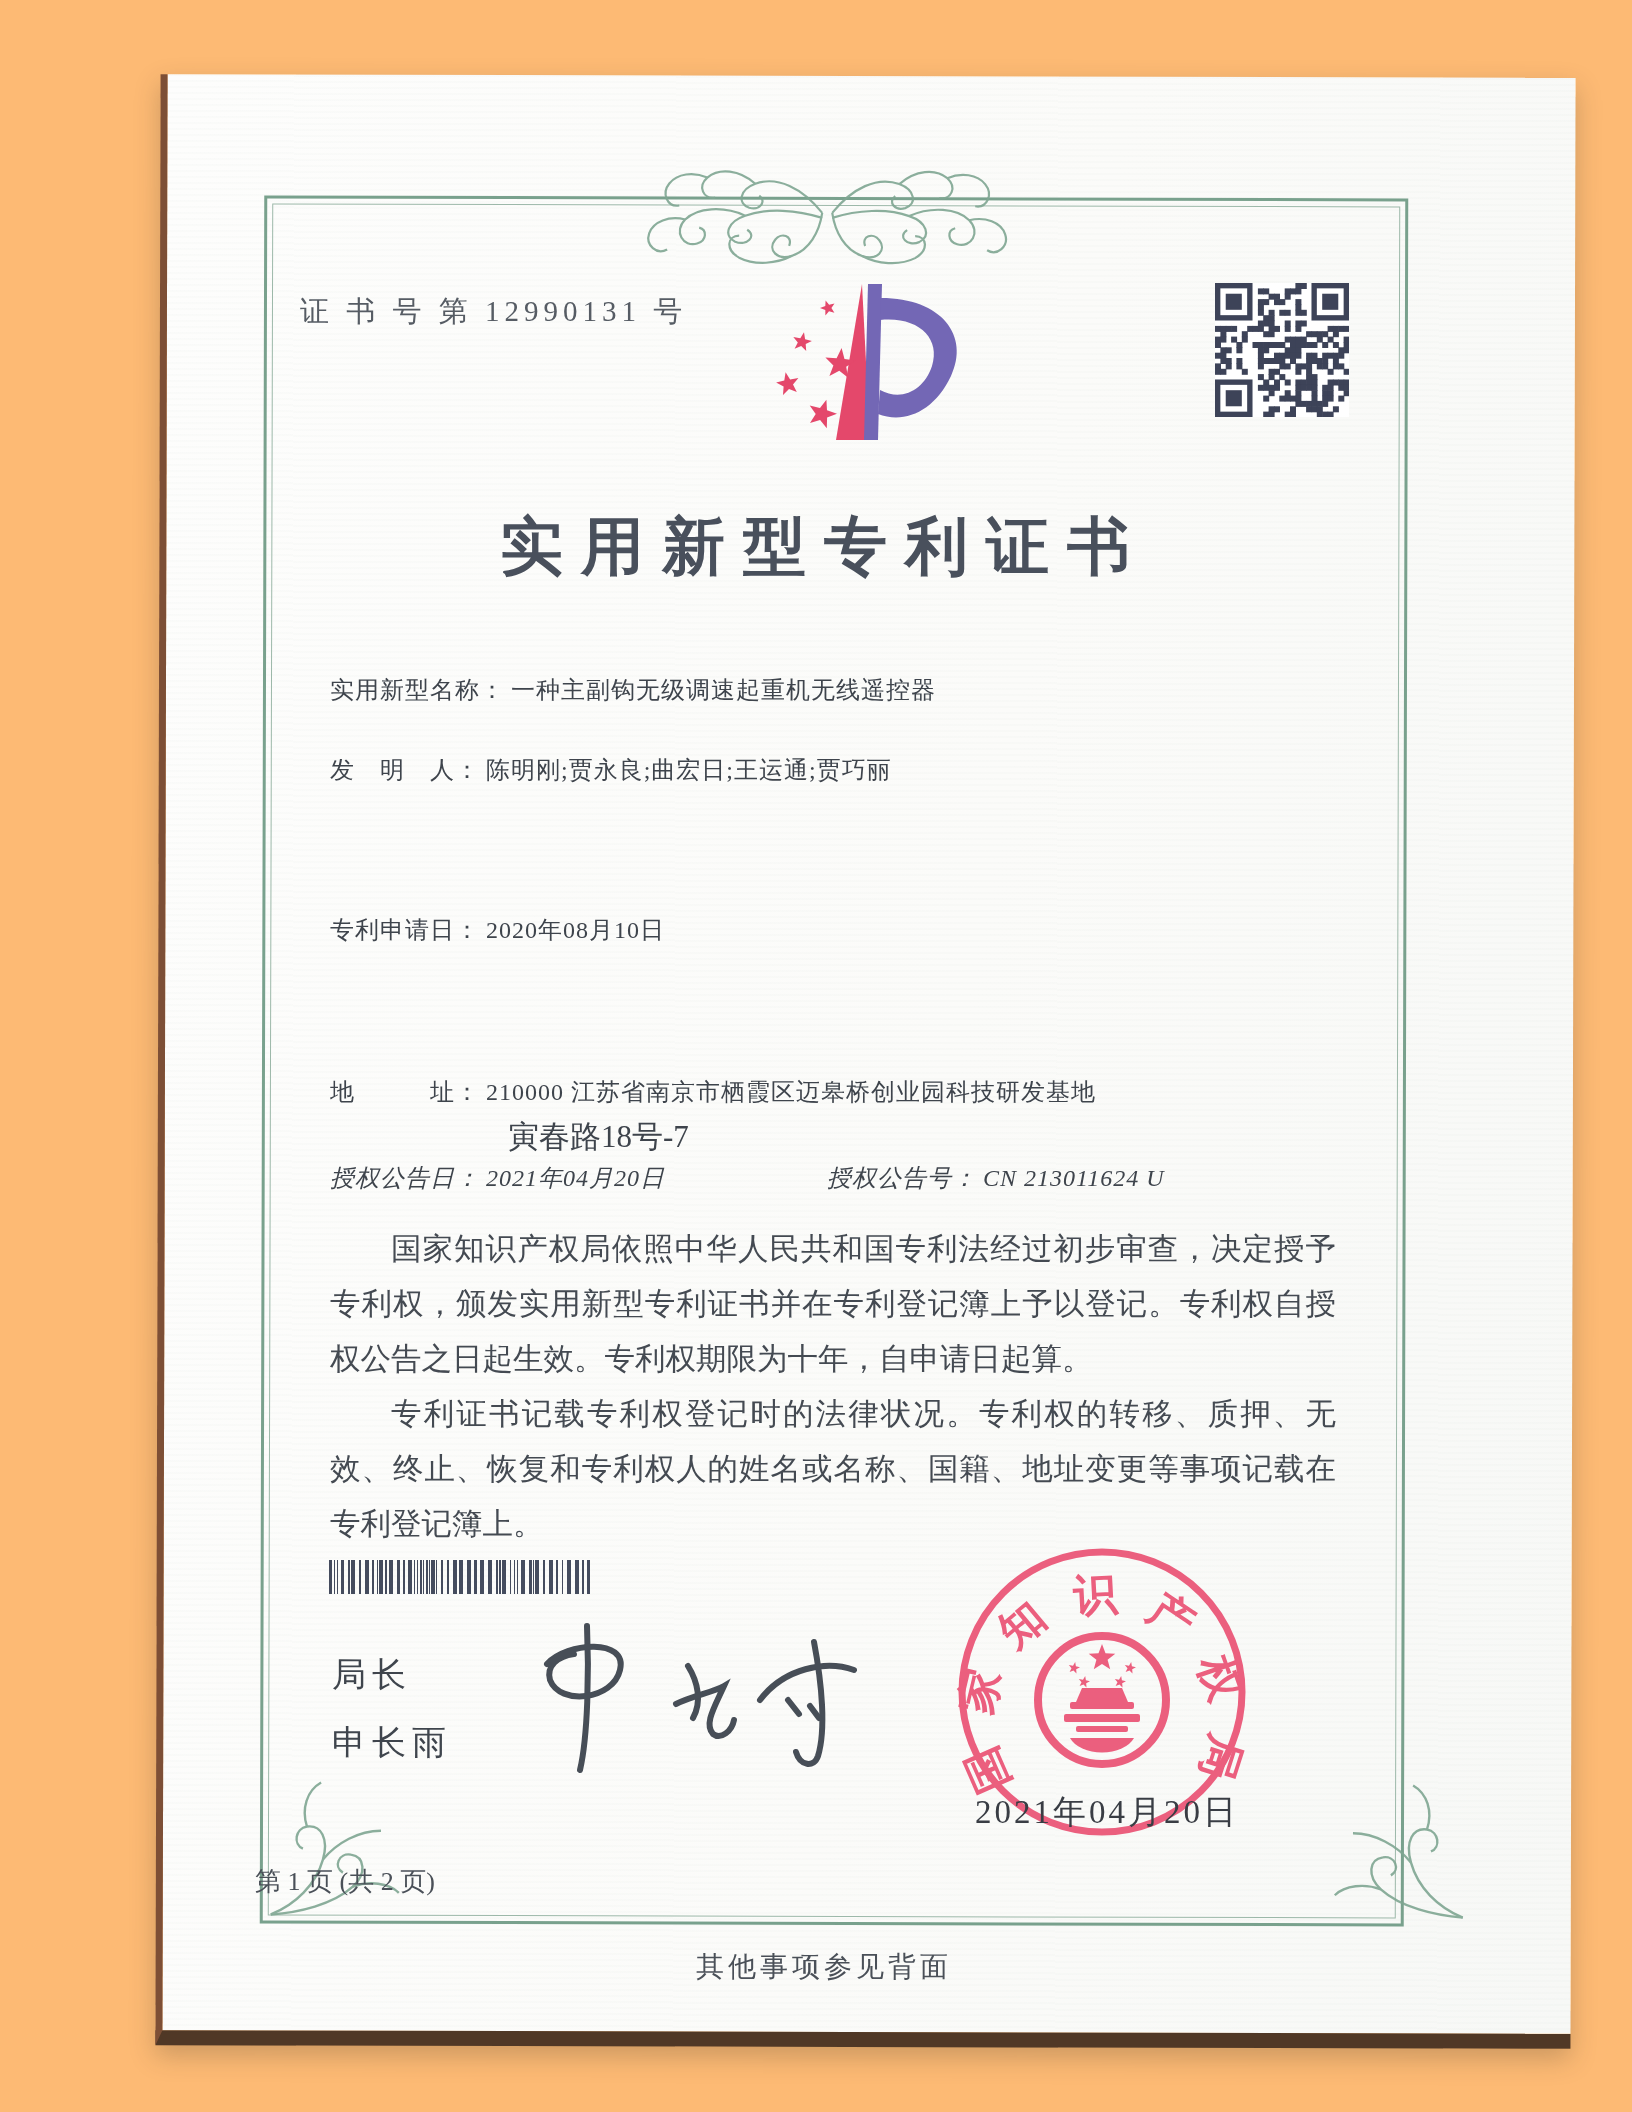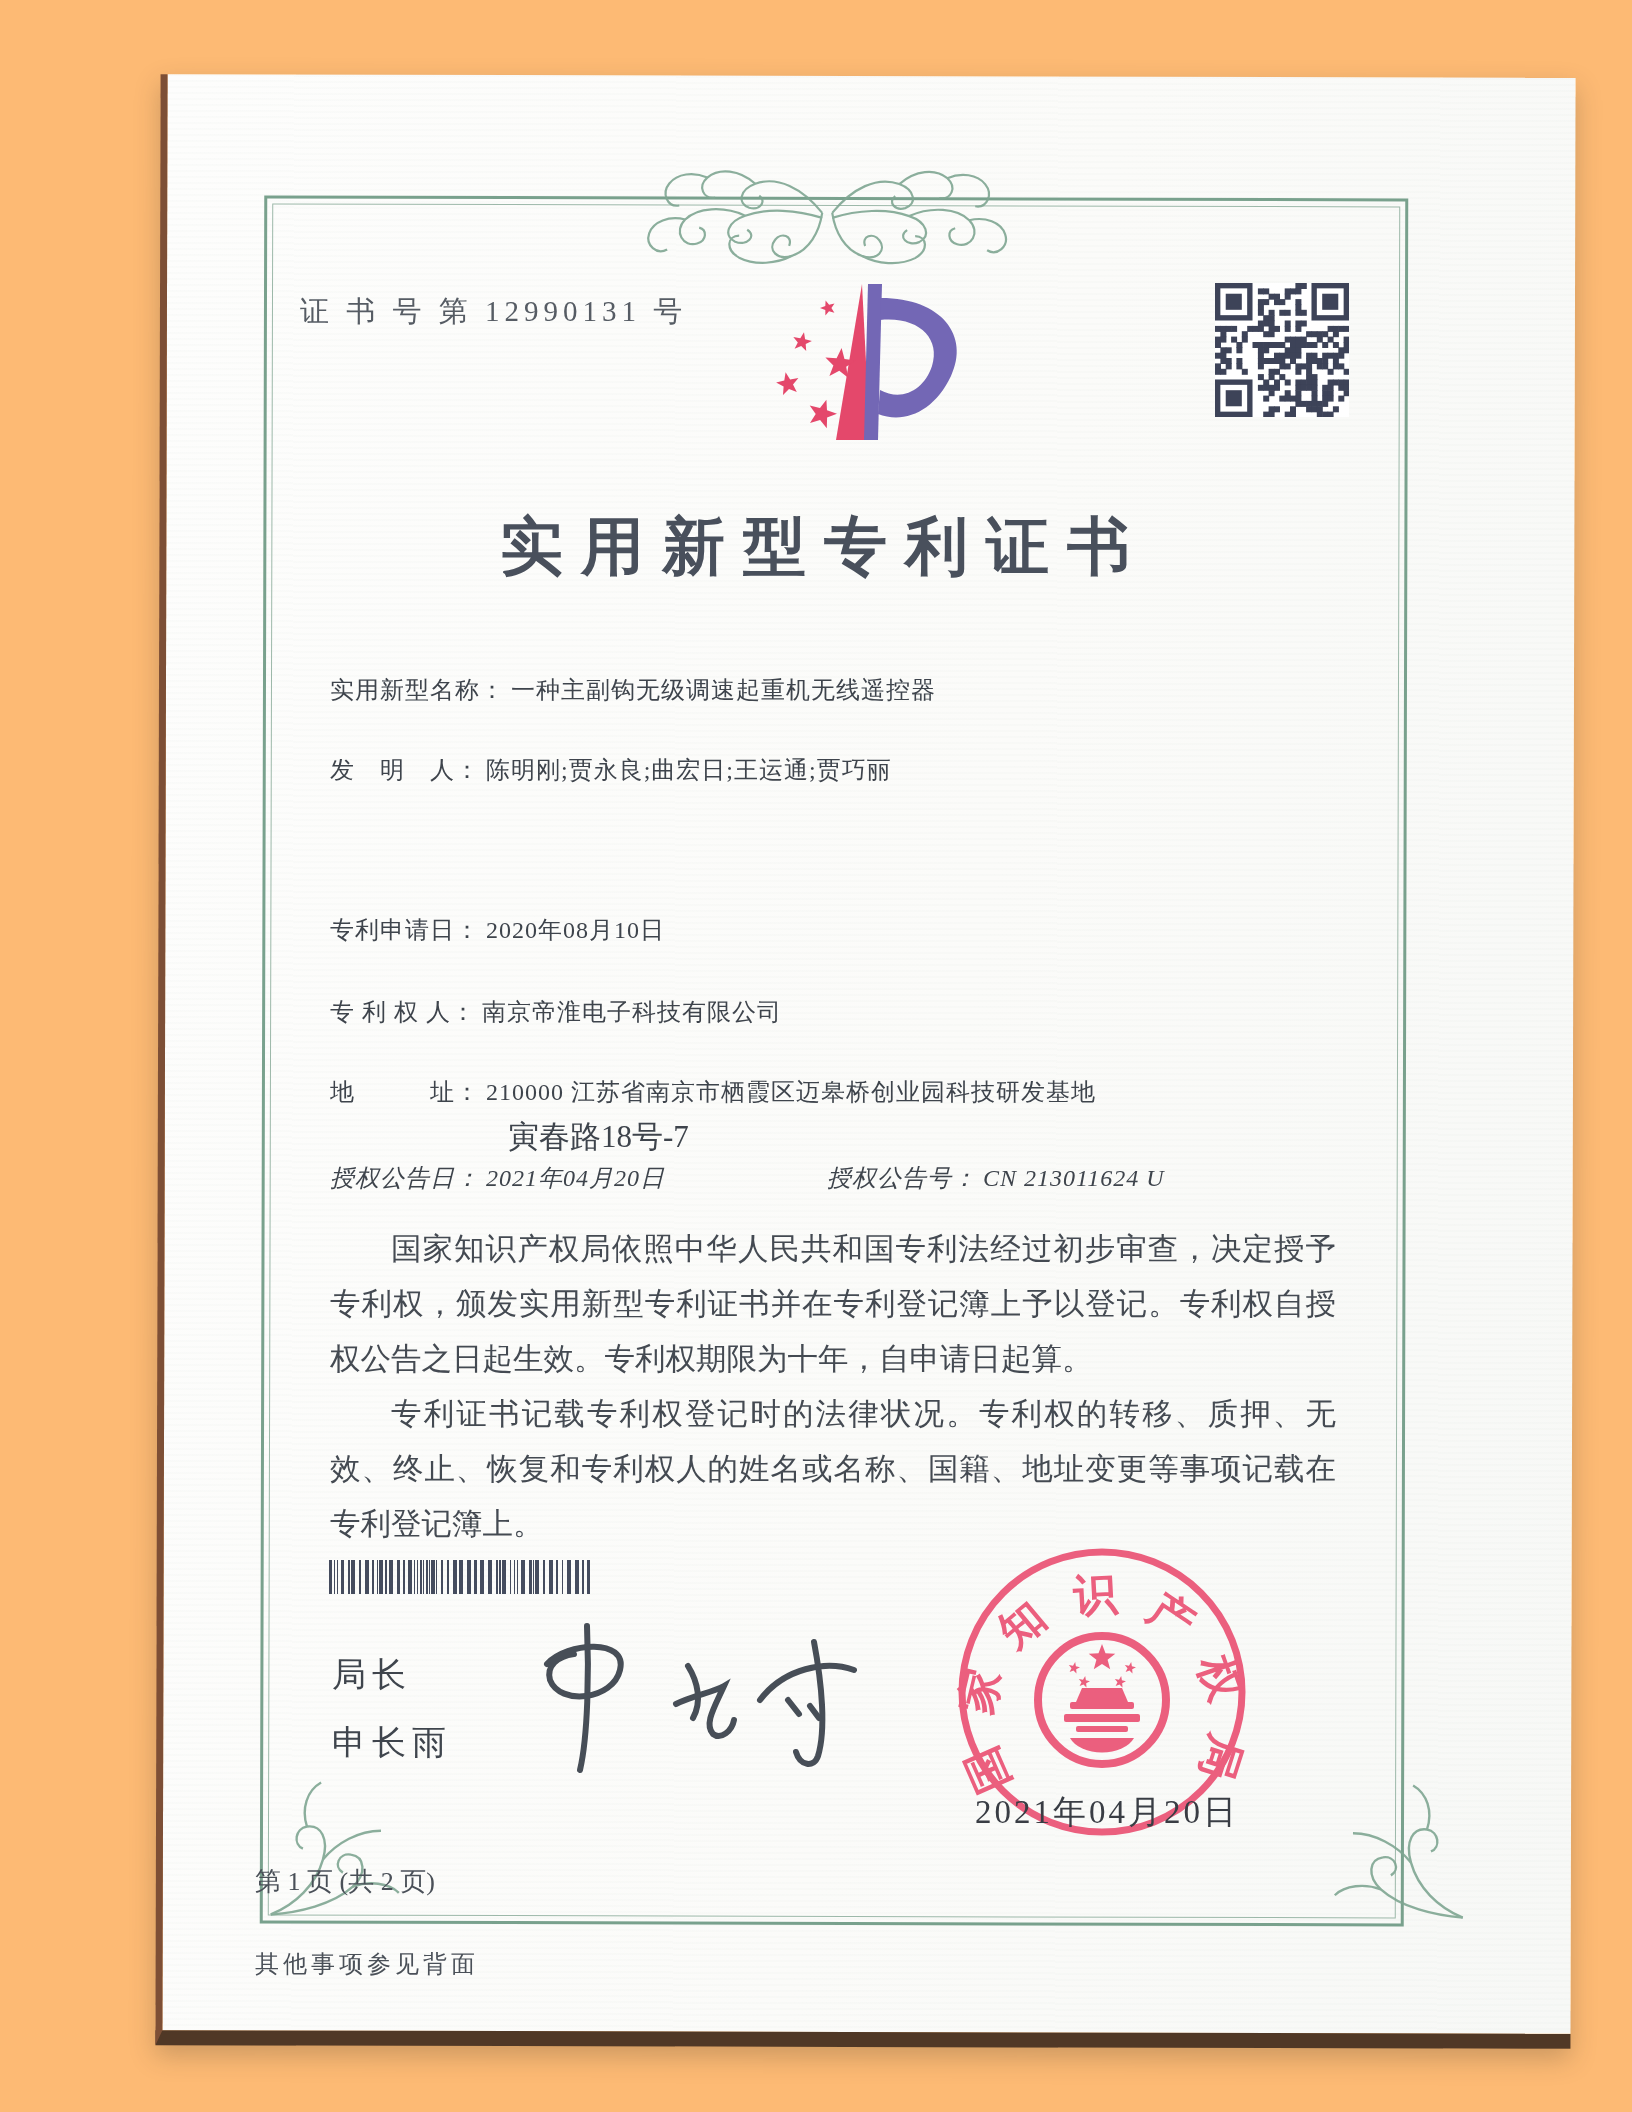--- a/index.html
+++ b/index.html
@@ -29,21 +29,21 @@
   .row .val{margin-left:6px;letter-spacing:1px;}
   .addr2{left:508px;font-size:31px;color:#3e444c;}
   .grant-right{position:absolute;left:497px;top:0;}
   .paras{left:330px;top:1222px;width:1006px;font-size:30.5px;color:#444a52;
     line-height:55px;text-align:justify;}
   .paras p{margin:0;text-indent:2em;}
   .officer{left:332px;font-size:34px;color:#3f454d;letter-spacing:6px;}
   .seal-date{left:952px;top:1790px;width:310px;text-align:center;font-size:33px;
     color:#393d44;letter-spacing:3px;}
   .page-info{left:255px;top:1864px;width:1138px;font-size:26px;color:#4a5058;}
-  .back-note{left:255px;top:1948px;width:1138px;text-align:left;font-size:24px;
+  .back-note{left:255px;top:1948px;width:1138px;text-align:center;font-size:28px;
     color:#4a5058;letter-spacing:4px;}
   svg{display:block;}
 </style>
 </head>
 <body>
 
 <div id="canvas">
 
   <div class="page">
 
@@ -327,23 +327,20 @@
 
   <div class="abs row" style="top:674px;">
     <span class="lbl">实用新型名称：</span><span class="val">一种主副钩无级调速起重机无线遥控器</span>
   </div>
   <div class="abs row" style="top:754px;">
     <span class="lbl">发　明　人：</span><span class="val">陈明刚;贾永良;曲宏日;王运通;贾巧丽</span>
   </div>
   <div class="abs row" style="top:914px;">
     <span class="lbl">专利申请日：</span><span class="val">2020年08月10日</span>
   </div>
-  <div class="abs row" style="top:996px;">
-    <span class="lbl">专 利 权 人：</span><span class="val">南京帝淮电子科技有限公司</span>
-  </div>
   <div class="abs row" style="top:1076px;">
     <span class="lbl">地　　　址：</span><span class="val">210000 江苏省南京市栖霞区迈皋桥创业园科技研发基地</span>
   </div>
   <div class="abs addr2" style="top:1116px;">寅春路18号-7</div>
   <div class="abs row" style="top:1162px;font-style:italic;">
     <span class="lbl">授权公告日：</span><span class="val">2021年04月20日</span>
     <span class="grant-right">
       <span class="lbl">授权公告号：</span><span class="val">CN 213011624 U</span>
     </span>
   </div>

